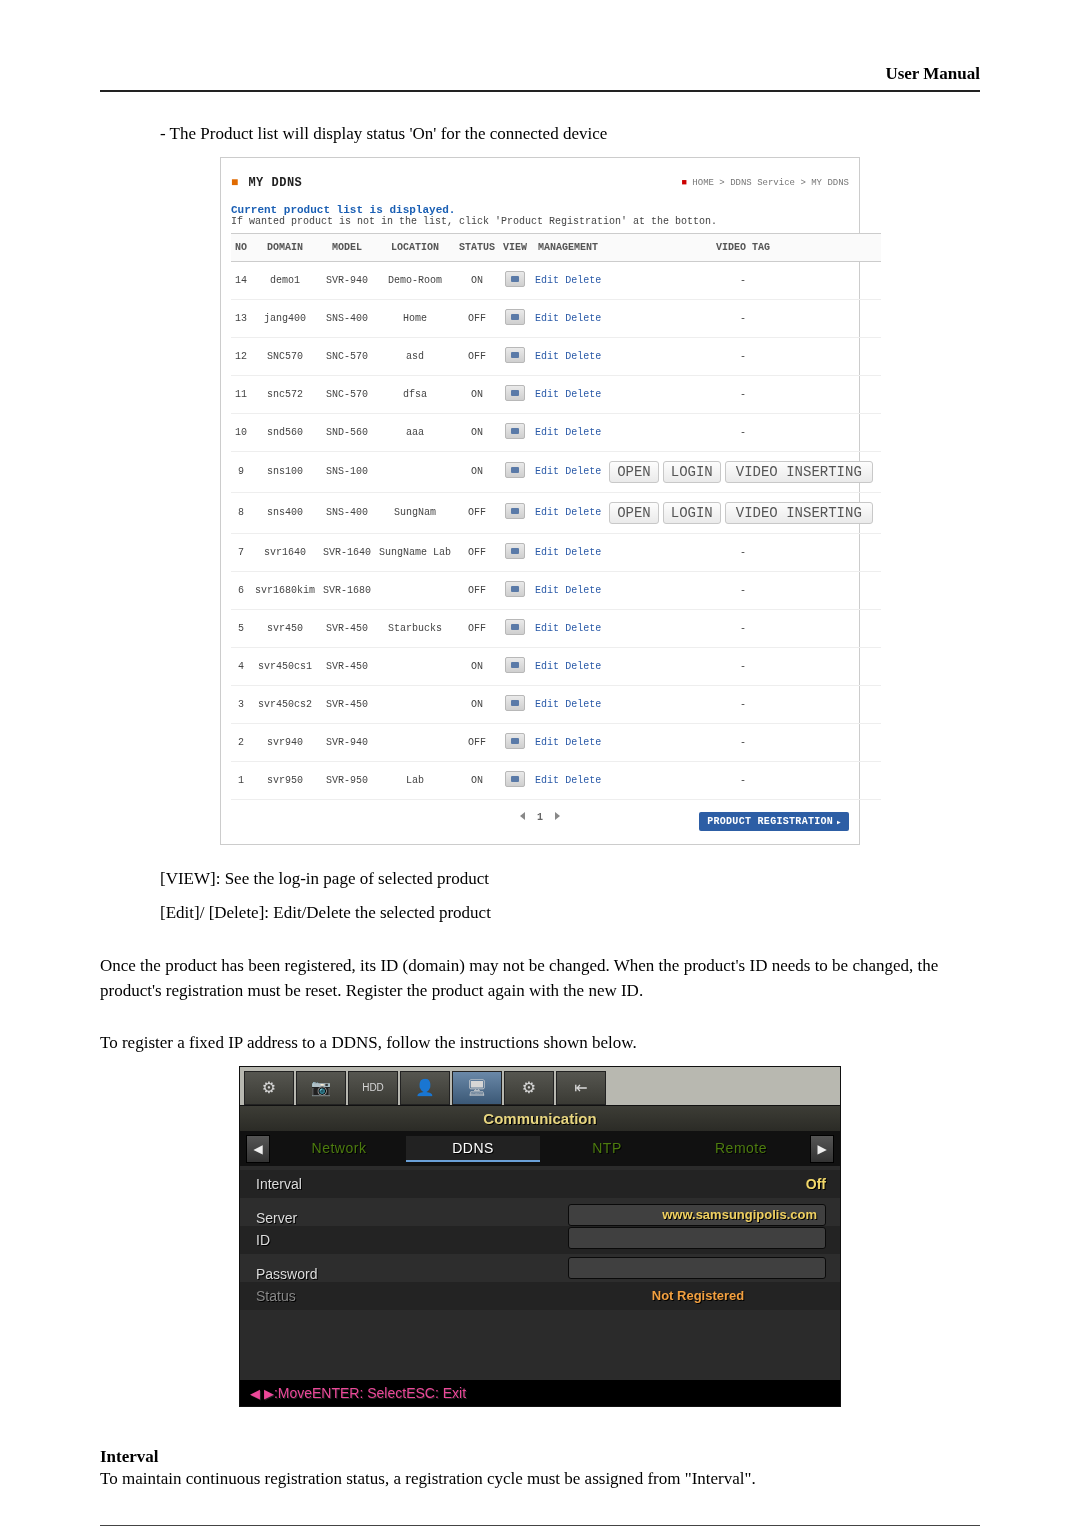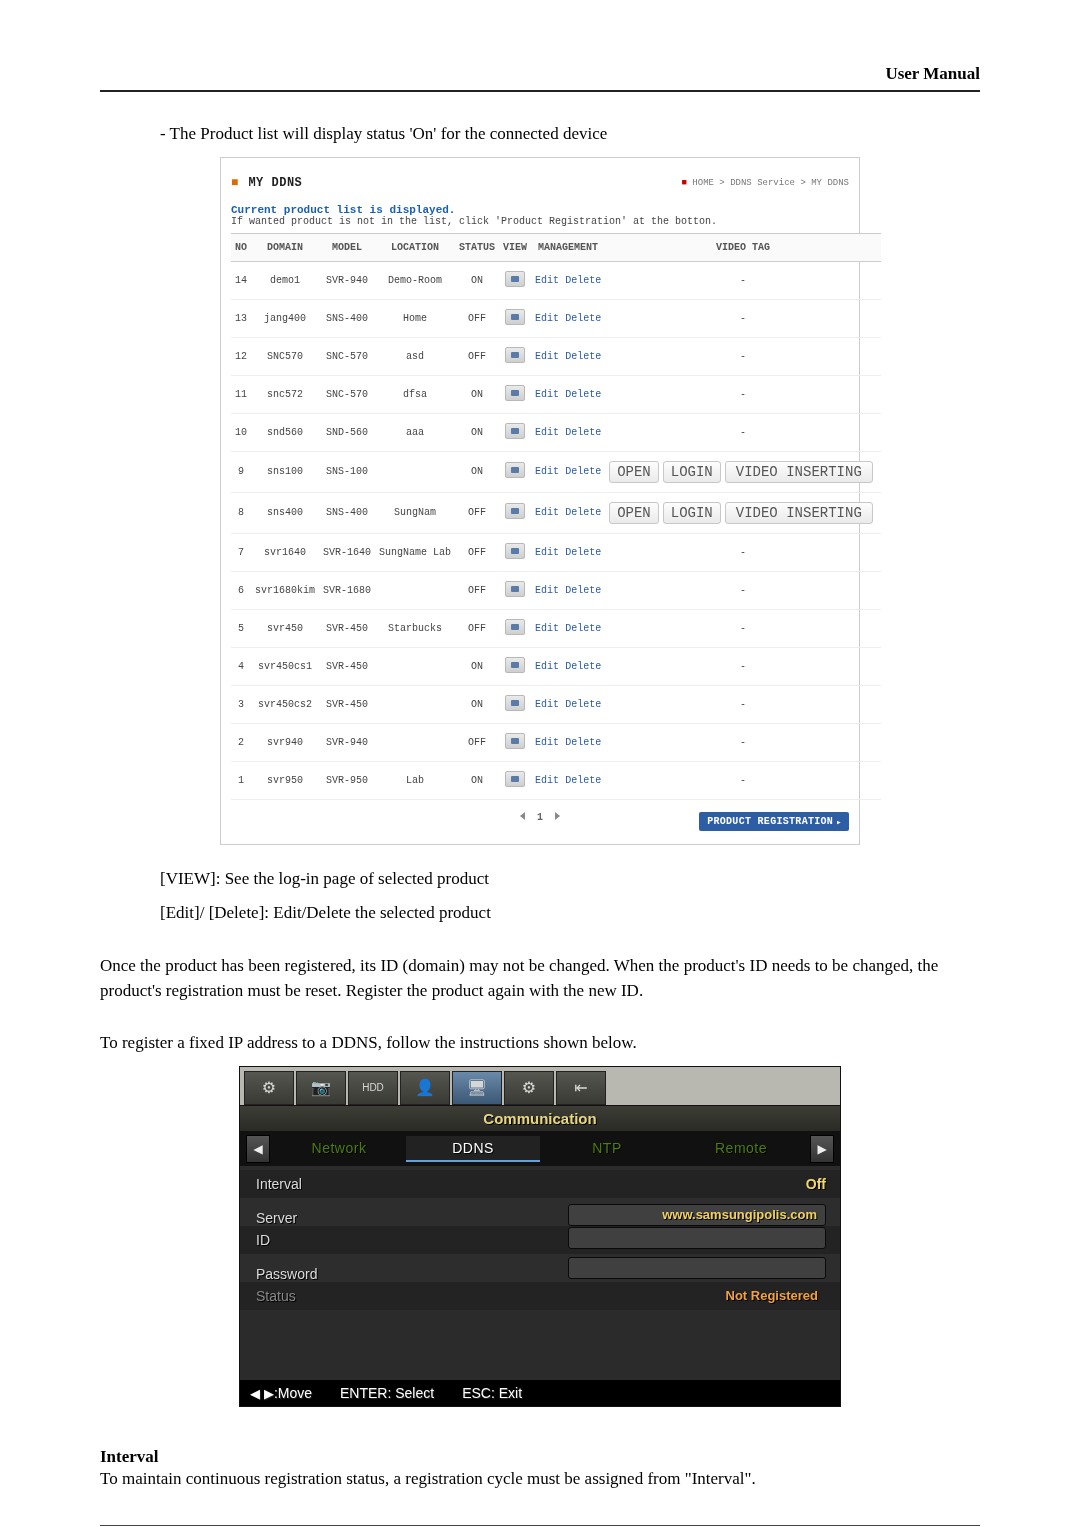--- a/index.html
+++ b/index.html
@@ -218,22 +218,22 @@
     text-align:right;padding:0 8px;color:#f0d060;font-weight:bold;
     text-shadow:1px 1px 0 #000; font-size:13px;
   }
   .s2-pillval.orange { color:#f2a040; }
   .s2-pillval.empty { min-height:20px; }
   .s2-offbadge {
     display:inline-block; color:#f2d86a;font-weight:bold;
     text-shadow:1px 1px 0 #000; font-size:14px;
   }
   .s2-footer {
-    background:#000; color:#ffffff; font-size:14px; padding:5px 10px;
-    display:flex; gap:28px; text-shadow:1px 1px 0 #222;
+    background:#000; color:#ec4899; font-size:14px; padding:5px 10px;
+    display:flex; text-shadow:1px 1px 0 #222;
   }
   .s2-footer span.arrow { font-size:13px; }
 
   .bold-head { font-weight:bold; font-size:17px; margin-top:40px; }
   .footer-rule {
     border:none;border-top:1px solid #444;margin:34px 0 6px 0;
   }
   .page-num { text-align:center; font-weight:bold; font-size:16px; }
 </style>
 </head>
@@ -479,21 +479,21 @@
       <div class="s2-row dark">
         <div class="s2-label">ID</div>
         <div class="s2-val"><span class="s2-pillval empty"></span></div>
       </div>
       <div class="s2-row light">
         <div class="s2-label">Password</div>
         <div class="s2-val"><span class="s2-pillval empty"></span></div>
       </div>
       <div class="s2-row dark">
         <div class="s2-label dim">Status</div>
-        <div class="s2-val"><span class="s2-pillval orange" style="background:transparent;border:none;">Not Registered</span></div>
+        <div class="s2-val"><span class="s2-pillval orange" style="background:transparent;border:none;text-align:center;">Not Registered</span></div>
       </div>
     </div>
     <div class="s2-footer">
       <span><span class="arrow">◀</span> <span class="arrow">▶</span><span>:Move</span></span>
       <span>ENTER: Select</span>
       <span>ESC: Exit</span>
     </div>
   </div>
 
   <div class="bold-head">Interval</div>

